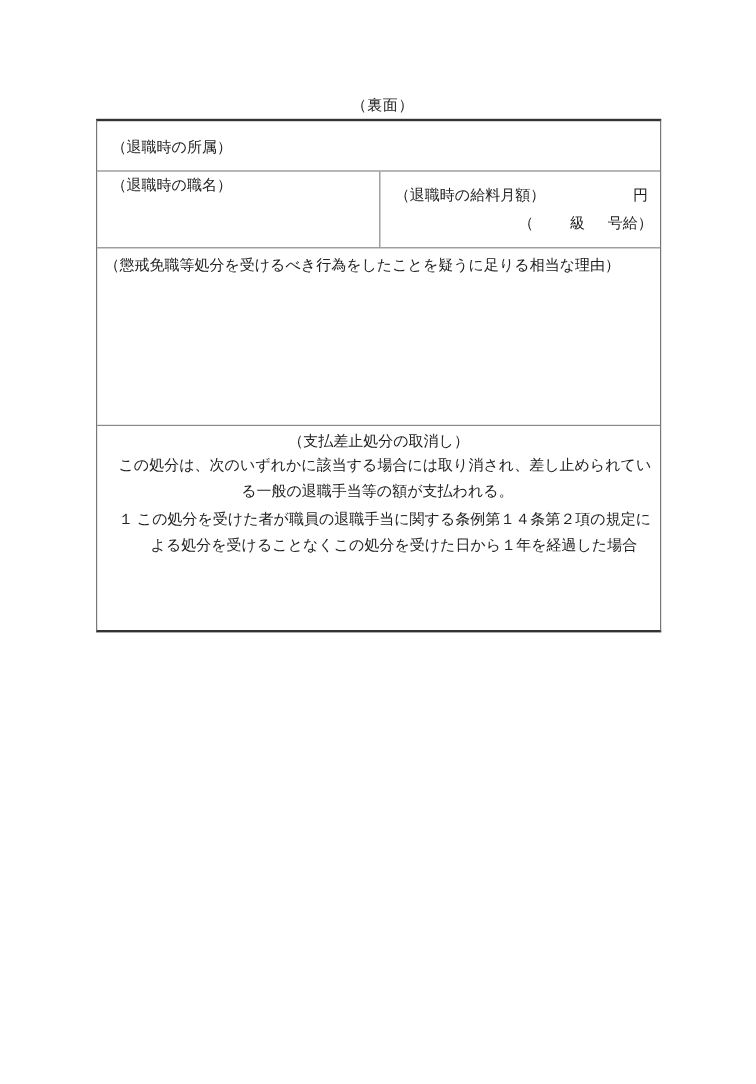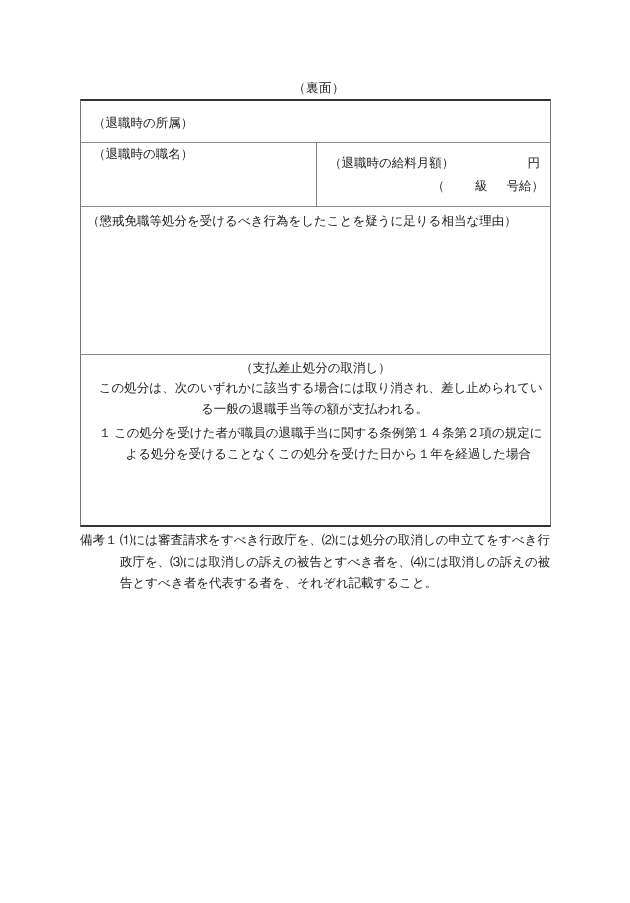--- a/index.html
+++ b/index.html
@@ -142,14 +142,13 @@
     <div class="revocation-body">
       <p class="rev-title">（支払差止処分の取消し）</p>
       <p class="indent-first">この処分は、次のいずれかに該当する場合には取り消され、差し止められている一般の退職手当等の額が支払われる。</p>
       <p class="item"><span class="num">１</span><span>この処分を受けた者が職員の退職手当に関する条例第１４条第２項の規定による処分を受けることなくこの処分を受けた日から１年を経過した場合</span></p>
     </div>
   </div>
 
 </div>
 
 <div class="remarks">
-  <p class="remark-1"><span class="lead">備考１</span><span>⑴には審査請求をすべき行政庁を、⑵には処分の取消しの申立てをすべき行政庁を、⑶には取消しの訴えの被告とすべき者を、⑷には取消しの訴えの被告とすべき者を代表する者を、それぞれ記載すること。</span></p>
 </div>
 
 </body></html>

